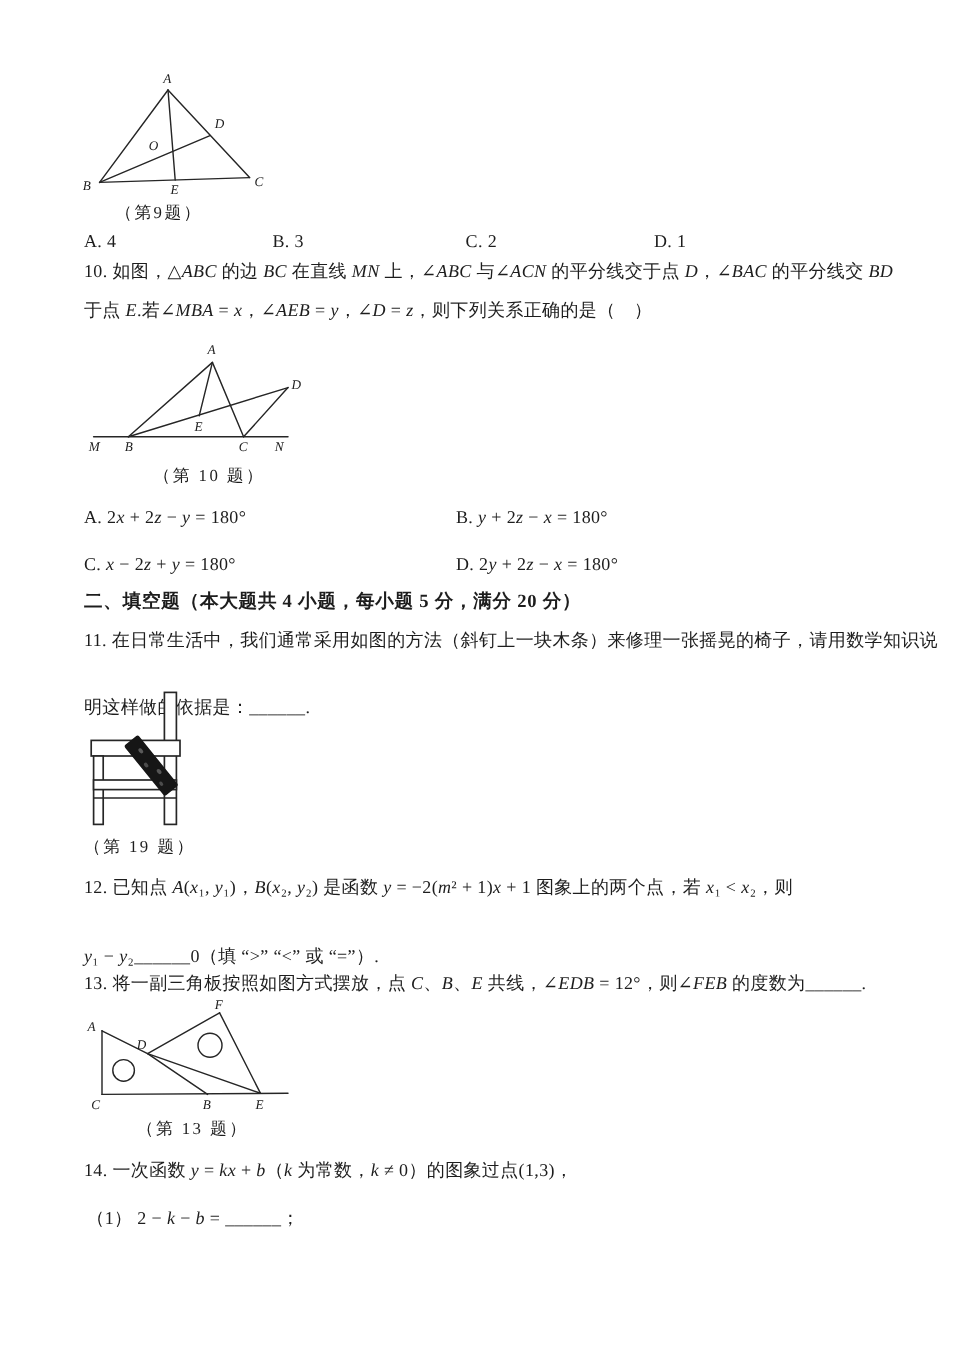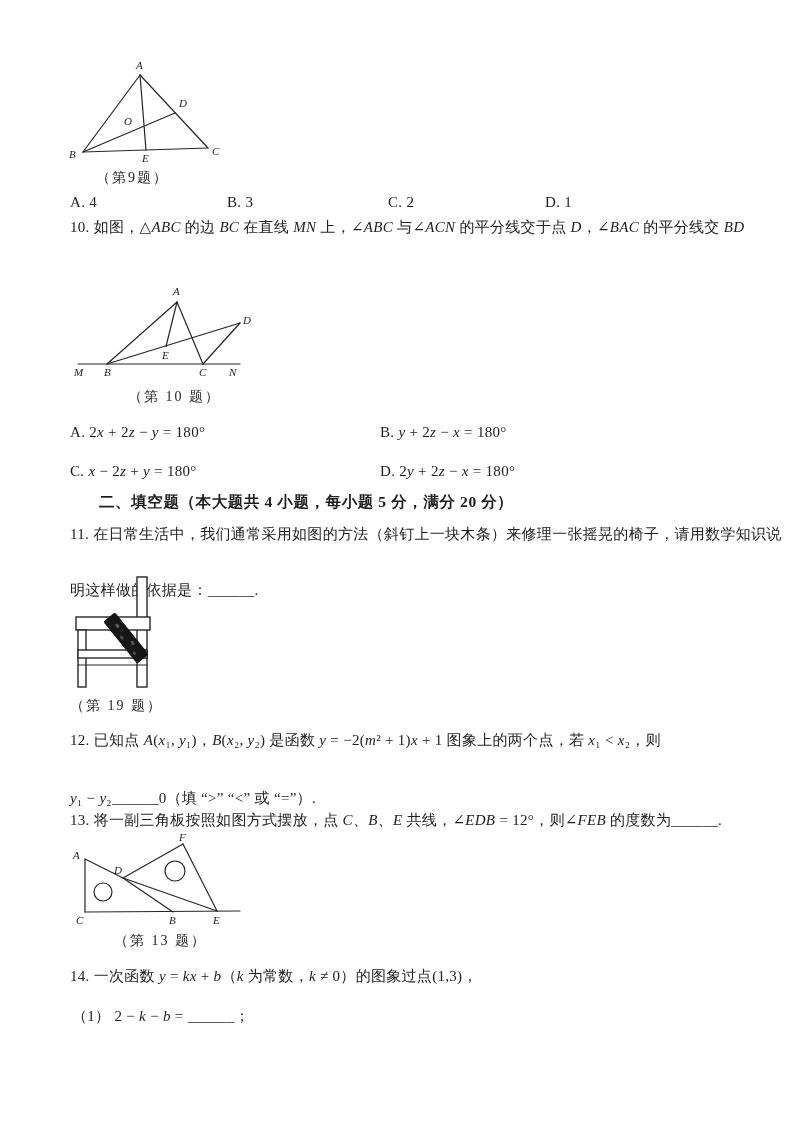--- a/index.html
+++ b/index.html
@@ -1,21 +1,21 @@
 <!DOCTYPE html>
 <html><head>
 <meta charset="utf-8">
 <style>
   html,body{margin:0;padding:0;background:#ffffff;}
   .page{
     position:relative;width:794px;height:1123px;background:#ffffff;
     font-family:"Liberation Serif","DejaVu Serif",serif;color:#1d1d1d;overflow:hidden;
   }
   .t{position:absolute;font-size:15px;line-height:20px;white-space:nowrap;letter-spacing:0.3px;}
-  .b{font-weight:bold;font-size:15.5px;letter-spacing:0.6px;margin-left:29px;}
+  .b{font-weight:bold;font-size:15.5px;letter-spacing:0.6px;}
   .cap{position:absolute;font-size:14px;letter-spacing:2px;white-space:nowrap;}
   .mi{font-style:italic;font-family:"Liberation Serif","DejaVu Serif",serif;}
   svg{position:absolute;display:block;}
   svg line, svg path, svg polyline, svg circle{stroke:#262626;stroke-width:1.2;fill:none;stroke-linecap:round;stroke-linejoin:round;}
   svg rect.part{stroke:#262626;stroke-width:1.4;fill:#ffffff;}
   svg text{font-size:11px;font-style:italic;fill:#1d1d1d;font-family:"Liberation Serif","DejaVu Serif",serif;}
 </style>
 </head>
 <body>
 
@@ -35,20 +35,21 @@
     <text x="84" y="114">E</text>
   </svg>
   <div class="cap" style="left:96px;top:169px;">（第9题）</div>
 
   <div class="t" style="left:70px;top:192px;">A. 4</div>
   <div class="t" style="left:227px;top:192px;">B. 3</div>
   <div class="t" style="left:388px;top:192px;">C. 2</div>
   <div class="t" style="left:545px;top:192px;">D. 1</div>
 
   <div class="t" style="left:70px;top:217px;"><span>10. 如图，</span><span>△</span><span class="mi">ABC</span><span> 的边 </span><span class="mi">BC</span><span> 在直线 </span><span class="mi">MN</span><span> 上，∠</span><span class="mi">ABC</span><span> 与∠</span><span class="mi">ACN</span><span> 的平分线交于点 </span><span class="mi">D</span><span>，∠</span><span class="mi">BAC</span><span> 的平分线交 </span><span class="mi">BD</span></div>
+  <div class="t" style="left:70px;top:249px;"><span>于点 </span><span class="mi">E</span><span>.若∠</span><span class="mi">MBA</span><span> = </span><span class="mi">x</span><span>，∠</span><span class="mi">AEB</span><span> = </span><span class="mi">y</span><span>，∠</span><span class="mi">D</span><span> = </span><span class="mi">z</span><span>，则下列关系正确的是（　）</span></div>
 
   <svg style="left:66px;top:283px;" width="185" height="100" viewBox="0 0 185 100">
     <line x1="12" y1="81" x2="174" y2="81"></line>
     <line x1="41" y1="81" x2="111" y2="19"></line>
     <line x1="111" y1="19" x2="137" y2="81"></line>
     <line x1="41" y1="81" x2="174" y2="40"></line>
     <line x1="111" y1="19" x2="100" y2="63.5"></line>
     <line x1="137" y1="81" x2="174" y2="40"></line>
     <text x="8" y="93">M</text>
     <text x="38" y="93">B</text>

